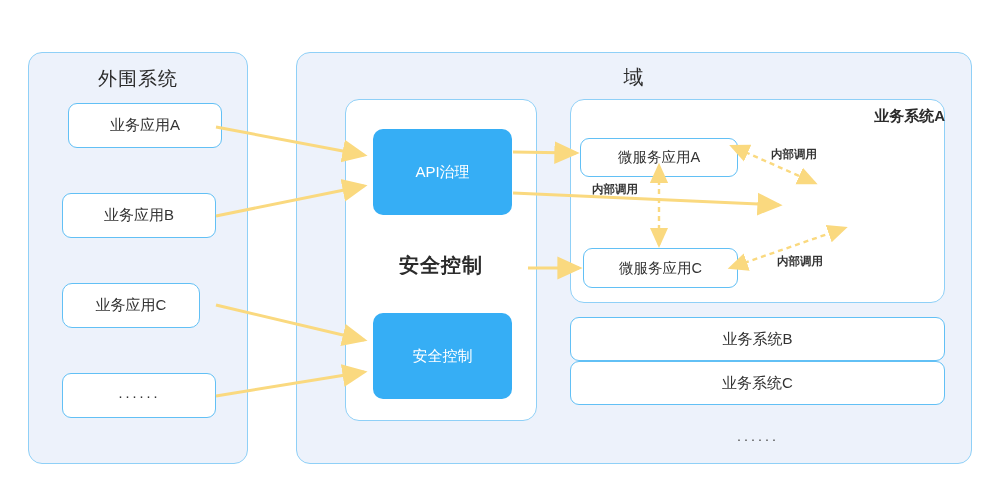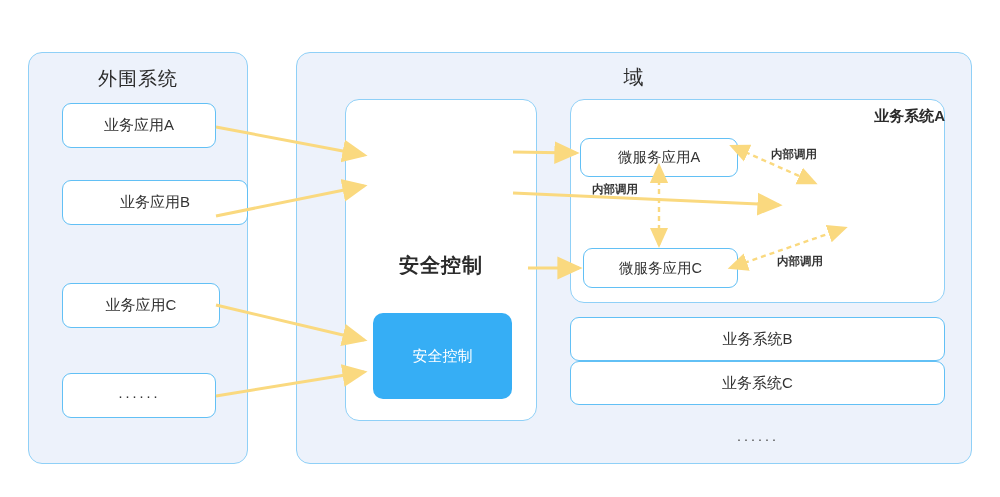--- a/index.html
+++ b/index.html
@@ -136,40 +136,43 @@
 
     <line x1="659" y1="180" x2="659" y2="245" stroke="#FAD97F" stroke-width="2.4" stroke-dasharray="5,4" marker-end="url(#ah)" marker-start="url(#ah-start)"></line>
 
     <line x1="744" y1="263" x2="845" y2="228" stroke="#FAD97F" stroke-width="2.4" stroke-dasharray="5,4" marker-end="url(#ah)" marker-start="url(#ah-start)"></line>
   </svg>
 
   <div class="panel" style="left:28px; top:52px; width:220px; height:412px;">
   </div>
   <div class="panel-title" style="left:28px; top:66px; width:220px; font-size:19px;">外围系统</div>
 
-  <div class="wbox" style="left:62px; top:103px; width:154px; height:45px;">
+  <div class="wbox" style="left:68px; top:103px; width:154px; height:45px;">
     <span>业务应用A</span>
   </div>
-  <div class="wbox" style="left:62px; top:180px; width:186px; height:45px;">
+  <div class="wbox" style="left:62px; top:193px; width:154px; height:45px;">
     <span>业务应用B</span>
   </div>
-  <div class="wbox" style="left:62px; top:283px; width:158px; height:45px;">
+  <div class="wbox" style="left:62px; top:283px; width:138px; height:45px;border-radius:10px;">
     <span>业务应用C</span>
   </div>
   <div class="wbox" style="left:62px; top:373px; width:154px; height:45px;">
     <span style="letter-spacing:2px;">······</span>
   </div>
 
   <div class="panel" style="left:296px; top:52px; width:676px; height:412px;">
   </div>
   <div class="panel-title" style="left:296px; top:64px; width:676px; font-size:20px;">域</div>
 
   <div class="whitepanel" style="left:345px; top:99px; width:192px; height:322px;">
   </div>
 
+  <div class="bluebox" style="left:373px; top:129px; width:139px; height:86px;">
+    <span>API治理</span>
+  </div>
 
   <div class="gw-label" style="left:345px; top:252px; width:192px;">安全控制</div>
 
   <div class="bluebox" style="left:373px; top:313px; width:139px; height:86px;">
     <span>安全控制</span>
   </div>
 
   <div class="whitepanel" style="left:570px; top:99px; width:375px; height:204px;">
   </div>
   <div class="sys-title" style="left:570px; top:107px; width:375px;">业务系统A</div>

